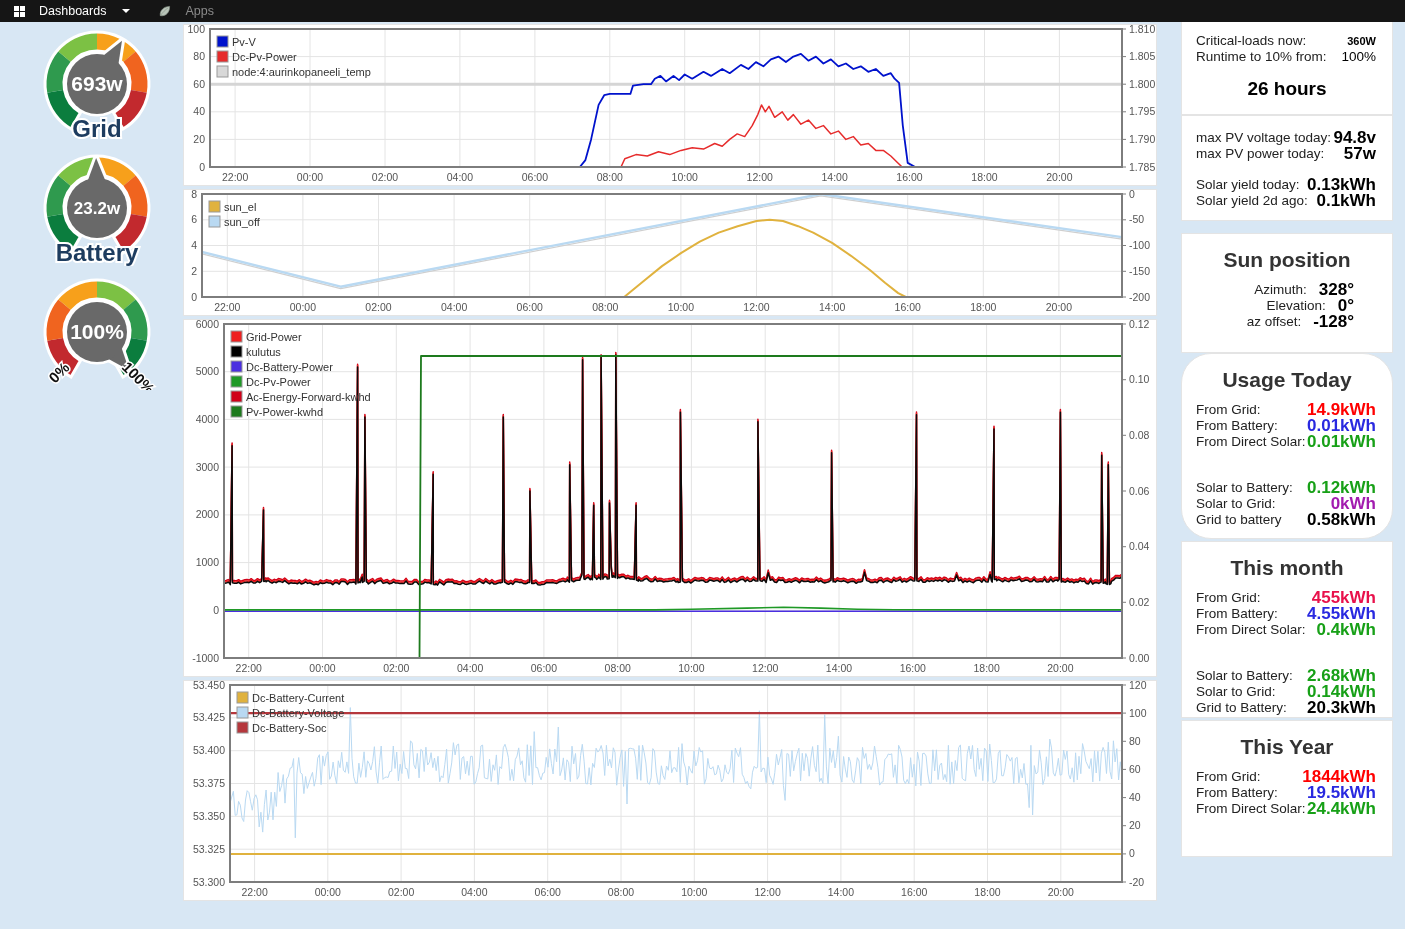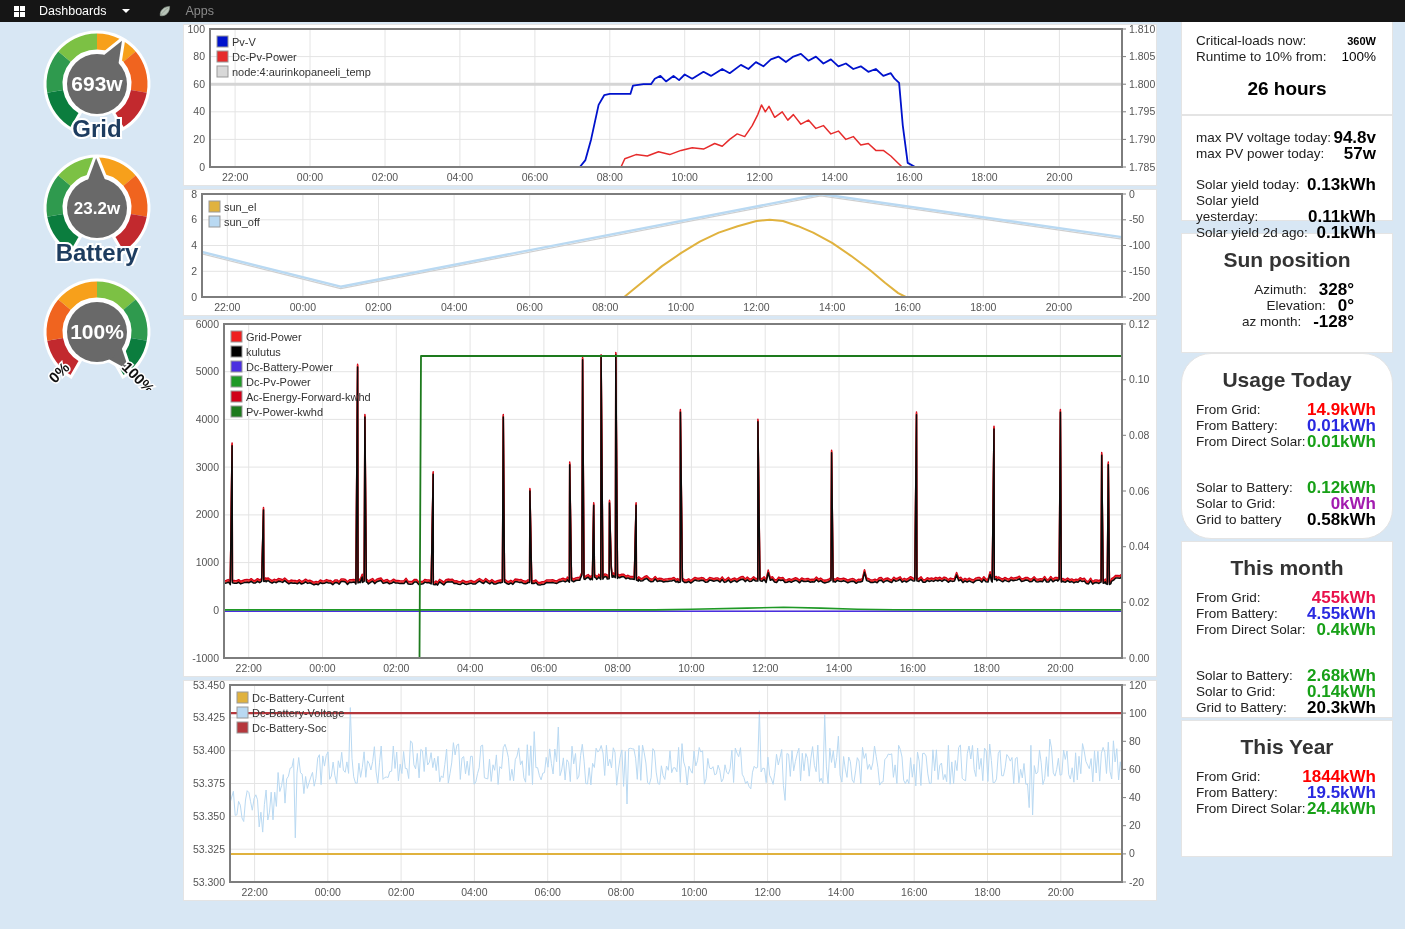--- a/index.html
+++ b/index.html
@@ -414,40 +414,36 @@
       <div class="prow">
         <span class="plabel">max PV power today:</span>
         <span class="pvalue" style="color: rgb(0, 0, 0);">57w</span>
       </div>
       <div class="spacer"></div>
       <div class="prow">
         <span class="plabel">Solar yield today:</span>
         <span class="pvalue" style="color: rgb(0, 0, 0);">0.13kWh</span>
       </div>
       <div class="prow">
-        <span class="plabel">Solar yield yesterday:</span>
-        <span class="pvalue" style="color: rgb(0, 0, 0);">0.11kWh</span>
-      </div>
-      <div class="prow">
         <span class="plabel">Solar yield 2d ago:</span>
         <span class="pvalue" style="color: rgb(0, 0, 0);">0.1kWh</span>
       </div>
     </div>
     <div class="card panel narrow" style="height: 120px; margin-top: 12px;">
       <div class="ptitle">Sun position</div>
       <div class="prow">
         <span class="plabel">Azimuth:</span>
         <span class="pvalue" style="color: rgb(0, 0, 0);">328°</span>
       </div>
       <div class="prow">
         <span class="plabel">Elevation:</span>
         <span class="pvalue" style="color: rgb(0, 0, 0);">0°</span>
       </div>
       <div class="prow">
-        <span class="plabel">az month:</span>
+        <span class="plabel">az offset:</span>
         <span class="pvalue" style="color: rgb(0, 0, 0);">-128°</span>
       </div>
     </div>
     <div class="card panel" style="height: 186px;  border-radius: 30px;">
       <div class="ptitle">Usage Today</div>
       <div class="prow">
         <span class="plabel">From Grid:</span>
         <span class="pvalue" style="color: rgb(255, 0, 0);">14.9kWh</span>
       </div>
       <div class="prow">

